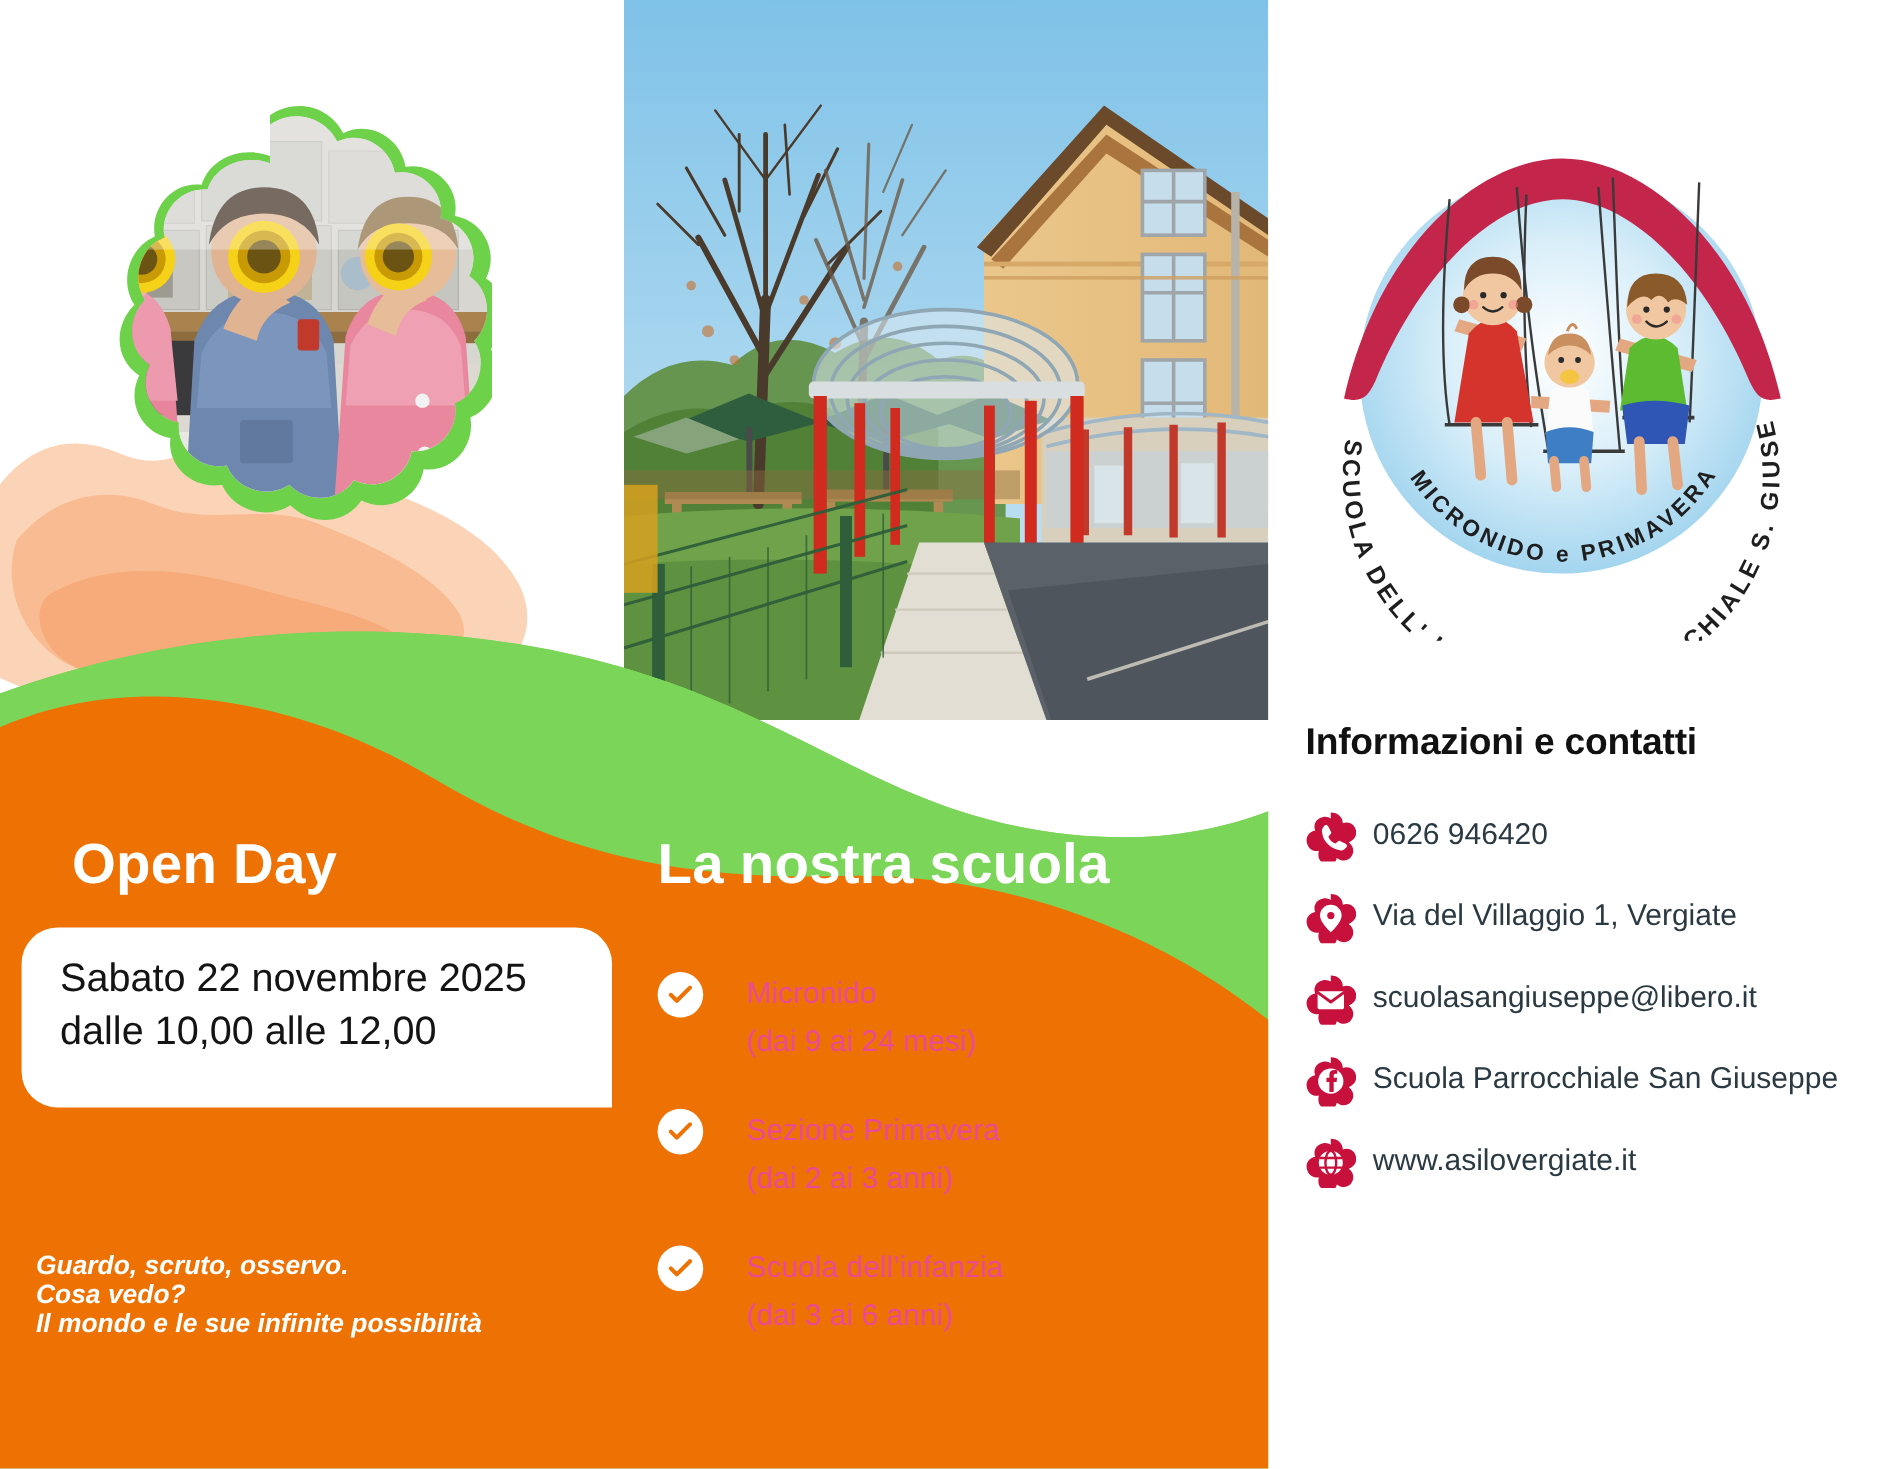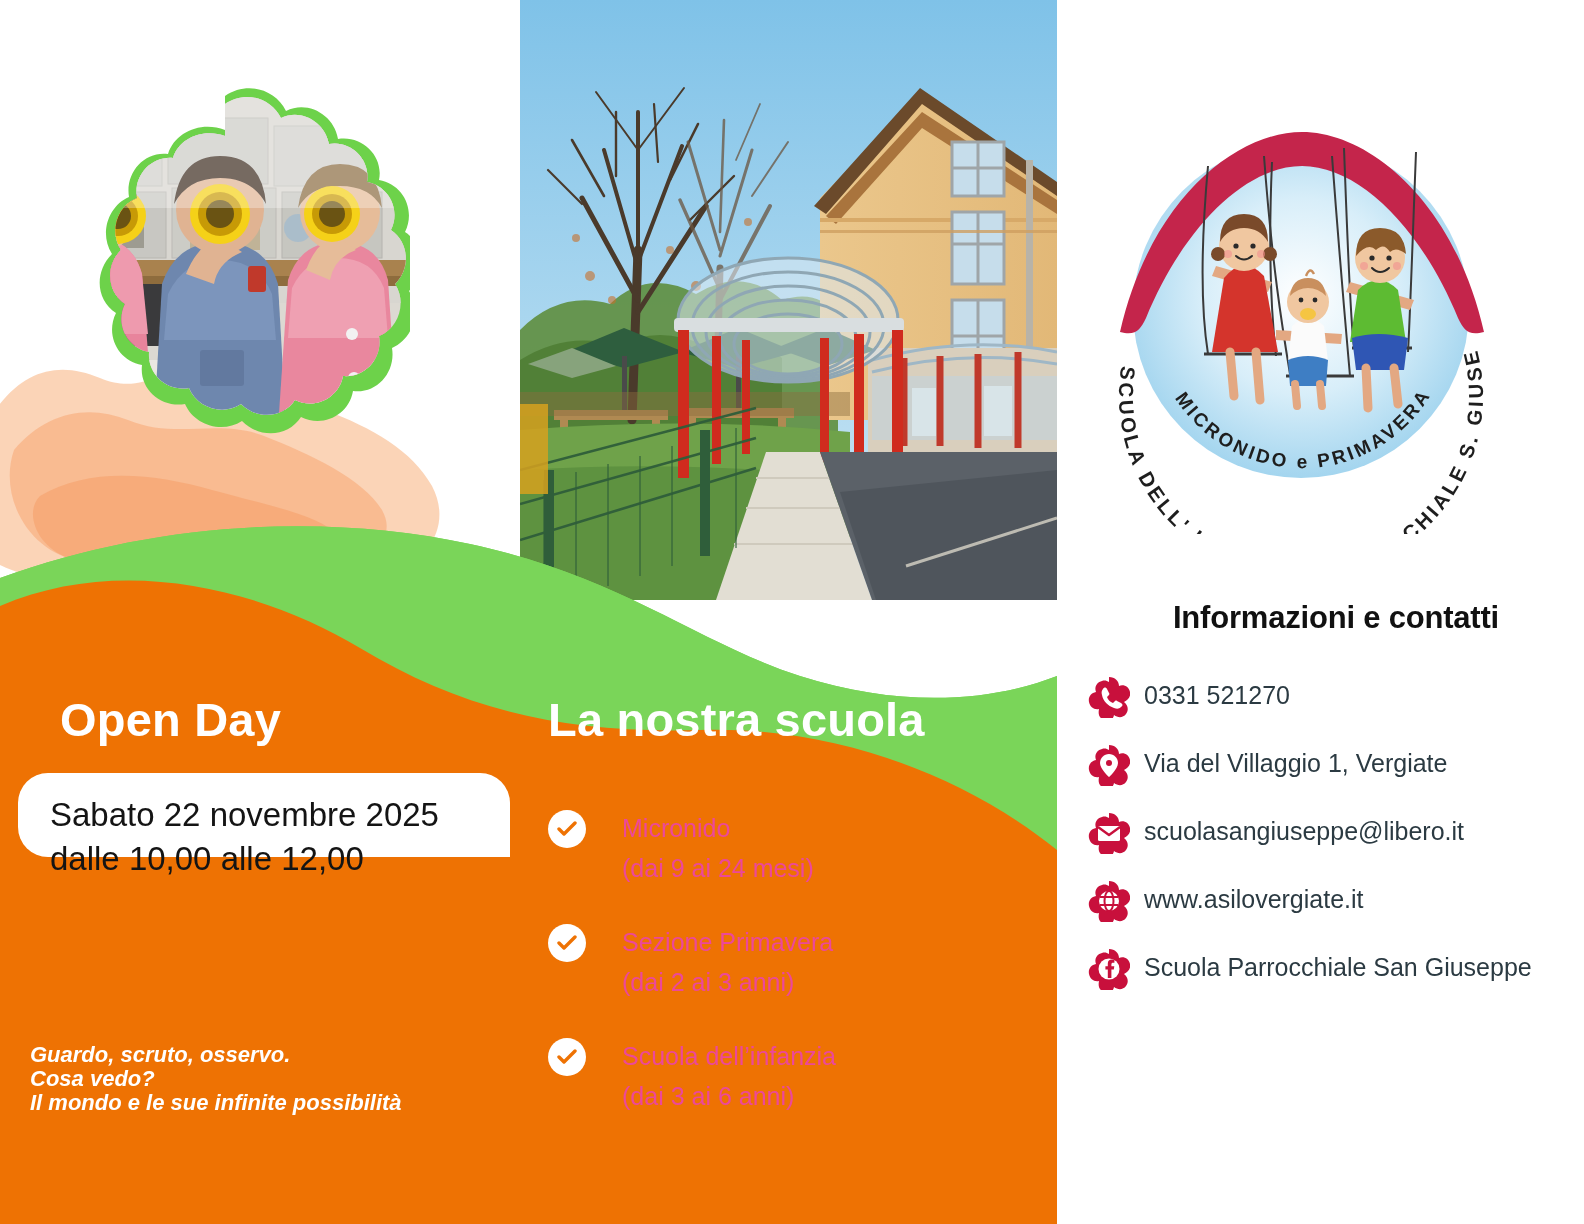--- a/index.html
+++ b/index.html
@@ -25,41 +25,41 @@
   .waves svg{display:block;}
 
   
   .panel{position:absolute;left:0;top:520px;width:1057px;height:704px;z-index:6;}
 
   .h-openday{position:absolute;left:60px;top:172px;font-size:47px;font-weight:bold;
              color:#ffffff;letter-spacing:.2px;}
   .h-scuola{position:absolute;left:548px;top:172px;font-size:47px;font-weight:bold;
             color:#ffffff;letter-spacing:.2px;}
 
-  .datebox{position:absolute;left:18px;top:253px;width:492px;height:84px;
+  .datebox{position:absolute;left:18px;top:253px;width:492px;height:150px;
            background:#ffffff;border-radius:30px 30px 0 30px;}
   .datebox .dtxt{position:absolute;left:32px;top:20px;font-size:33px;color:#141414;
                  line-height:44px;white-space:pre-line;}
 
   .tagline{position:absolute;left:30px;top:523px;font-size:22px;font-weight:bold;
            font-style:italic;color:#ffffff;line-height:24px;white-space:pre-line;}
 
   
   .features{position:absolute;left:548px;top:288px;}
   .feat{position:relative;margin-bottom:34px;padding-left:74px;min-height:72px;}
   .feat .tick{position:absolute;left:0;top:2px;width:38px;height:38px;
               border-radius:50%;background:#ffffff;}
   .feat .tick svg{position:absolute;left:9px;top:11px;}
   .feat .ftext{font-size:25px;color:#ec4899;line-height:40px;white-space:pre-line;}
 
   
   .logo{position:absolute;left:1096px;top:104px;width:410px;height:430px;z-index:6;}
   .logo svg{display:block;}
 
-  .contacts{position:absolute;left:1088px;top:600px;width:496px;z-index:6;text-align:center;}
+  .contacts{position:absolute;left:1088px;top:600px;width:496px;z-index:6;}
   .c-head{font-size:31px;font-weight:bold;color:#111111;margin:0 0 40px 0;
           letter-spacing:-.2px;}
   .c-row{position:relative;height:52px;margin-bottom:16px;}
   .c-badge{position:absolute;left:0;top:0;width:42px;height:42px;}
   .c-badge svg{display:block;}
   .c-text{position:absolute;left:56px;top:5px;font-size:25px;color:#2B3A42;
           white-space:nowrap;}
 </style>
 </head>
 <body>
@@ -503,21 +503,21 @@
         <svg width="42" height="42" viewBox="0 0 42 42">
           <path d="M21 1 c6 0 10 4 10 9 c5 -2 10 1 11 6 c1 5 -2 8 -6 10
                    c4 3 5 8 2 12 c-3 4 -8 4 -12 1 c-1 5 -5 7 -10 5
                    c-5 -2 -6 -6 -5 -11 c-5 1 -9 -2 -10 -7 c-1 -5 2 -9 7 -10
                    c-2 -5 1 -10 6 -11 c3 -1 5 0 7 1 Z" fill="#C8103C"></path>
           <path d="M15 13 c1 -2 3 -2 4 0 l2 4 c1 1 0 2 -1 3 l-1 1
                    c1 3 3 5 6 6 l1 -1 c1 -1 2 -2 3 -1 l4 2 c2 1 2 3 0 4
                    c-2 2 -4 2 -7 1 c-6 -2 -11 -7 -12 -13 c-1 -3 0 -5 1 -6 Z" fill="#FFFFFF"></path>
         </svg>
       </span>
-      <span class="c-text">0331 521270</span>
+      <span class="c-text">0626 946420</span>
     </div>
 
     <div class="c-row">
       <span class="c-badge">
         <svg width="42" height="42" viewBox="0 0 42 42">
           <path d="M21 1 c6 0 10 4 10 9 c5 -2 10 1 11 6 c1 5 -2 8 -6 10
                    c4 3 5 8 2 12 c-3 4 -8 4 -12 1 c-1 5 -5 7 -10 5
                    c-5 -2 -6 -6 -5 -11 c-5 1 -9 -2 -10 -7 c-1 -5 2 -9 7 -10
                    c-2 -5 1 -10 6 -11 c3 -1 5 0 7 1 Z" fill="#C8103C"></path>
           <path d="M21 10 c5 0 9 4 9 9 c0 6 -9 14 -9 14 c0 0 -9 -8 -9 -14
@@ -533,51 +533,51 @@
         <svg width="42" height="42" viewBox="0 0 42 42">
           <path d="M21 1 c6 0 10 4 10 9 c5 -2 10 1 11 6 c1 5 -2 8 -6 10
                    c4 3 5 8 2 12 c-3 4 -8 4 -12 1 c-1 5 -5 7 -10 5
                    c-5 -2 -6 -6 -5 -11 c-5 1 -9 -2 -10 -7 c-1 -5 2 -9 7 -10
                    c-2 -5 1 -10 6 -11 c3 -1 5 0 7 1 Z" fill="#C8103C"></path>
           <rect x="10" y="14" width="22" height="15" rx="1.5" fill="#FFFFFF"></rect>
           <path d="M10 15 L21 23 L32 15" stroke="#C8103C" stroke-width="2.4" fill="none" stroke-linejoin="round"></path>
         </svg>
       </span>
       <span class="c-text">scuolasangiuseppe@libero.it</span>
+    </div>
+
+    <div class="c-row">
+      <span class="c-badge">
+        <svg width="42" height="42" viewBox="0 0 42 42">
+          <path d="M21 1 c6 0 10 4 10 9 c5 -2 10 1 11 6 c1 5 -2 8 -6 10
+                   c4 3 5 8 2 12 c-3 4 -8 4 -12 1 c-1 5 -5 7 -10 5
+                   c-5 -2 -6 -6 -5 -11 c-5 1 -9 -2 -10 -7 c-1 -5 2 -9 7 -10
+                   c-2 -5 1 -10 6 -11 c3 -1 5 0 7 1 Z" fill="#C8103C"></path>
+          <circle cx="21" cy="21" r="10.5" fill="#FFFFFF"></circle>
+          <path d="M23.4 21.6 h2.4 l.5 -3.4 h-2.9 v-1.8 c0 -1 .4 -1.6 1.7 -1.6
+                   h1.3 v-3 c -.6 -.1 -1.6 -.2 -2.5 -.2 c -2.6 0 -4.1 1.4 -4.1 4.2
+                   v2.4 h-2.4 v3.4 h2.4 v8.4 h3.6 Z" fill="#C8103C"></path>
+        </svg>
+      </span>
+      <span class="c-text">Scuola Parrocchiale San Giuseppe</span>
     </div>
 
     <div class="c-row">
       <span class="c-badge">
         <svg width="42" height="42" viewBox="0 0 42 42">
           <path d="M21 1 c6 0 10 4 10 9 c5 -2 10 1 11 6 c1 5 -2 8 -6 10
                    c4 3 5 8 2 12 c-3 4 -8 4 -12 1 c-1 5 -5 7 -10 5
                    c-5 -2 -6 -6 -5 -11 c-5 1 -9 -2 -10 -7 c-1 -5 2 -9 7 -10
                    c-2 -5 1 -10 6 -11 c3 -1 5 0 7 1 Z" fill="#C8103C"></path>
           <circle cx="21" cy="21" r="10" fill="#FFFFFF"></circle>
           <g stroke="#C8103C" stroke-width="2" fill="none">
             <ellipse cx="21" cy="21" rx="4.5" ry="10"></ellipse>
             <path d="M11.5 17 h19"></path>
             <path d="M11.5 25 h19"></path>
           </g>
         </svg>
       </span>
       <span class="c-text">www.asilovergiate.it</span>
     </div>
 
-    <div class="c-row">
-      <span class="c-badge">
-        <svg width="42" height="42" viewBox="0 0 42 42">
-          <path d="M21 1 c6 0 10 4 10 9 c5 -2 10 1 11 6 c1 5 -2 8 -6 10
-                   c4 3 5 8 2 12 c-3 4 -8 4 -12 1 c-1 5 -5 7 -10 5
-                   c-5 -2 -6 -6 -5 -11 c-5 1 -9 -2 -10 -7 c-1 -5 2 -9 7 -10
-                   c-2 -5 1 -10 6 -11 c3 -1 5 0 7 1 Z" fill="#C8103C"></path>
-          <circle cx="21" cy="21" r="10.5" fill="#FFFFFF"></circle>
-          <path d="M23.4 21.6 h2.4 l.5 -3.4 h-2.9 v-1.8 c0 -1 .4 -1.6 1.7 -1.6
-                   h1.3 v-3 c -.6 -.1 -1.6 -.2 -2.5 -.2 c -2.6 0 -4.1 1.4 -4.1 4.2
-                   v2.4 h-2.4 v3.4 h2.4 v8.4 h3.6 Z" fill="#C8103C"></path>
-        </svg>
-      </span>
-      <span class="c-text">Scuola Parrocchiale San Giuseppe</span>
-    </div>
-
 
   </div>
 </div>
 
 </body></html>

